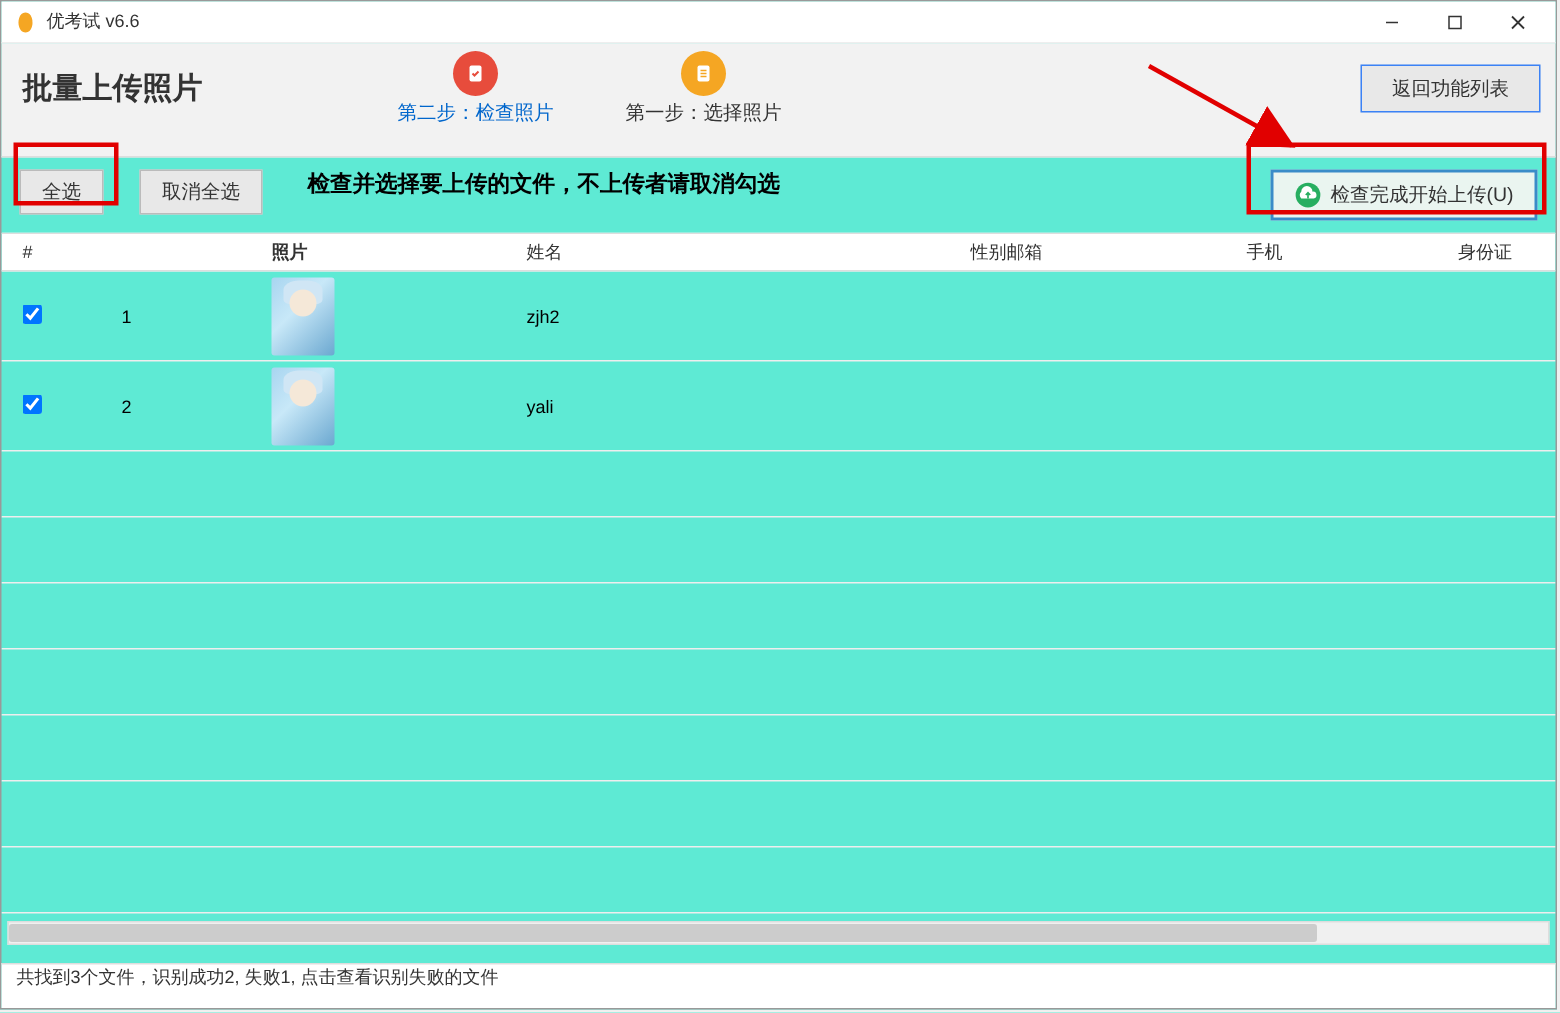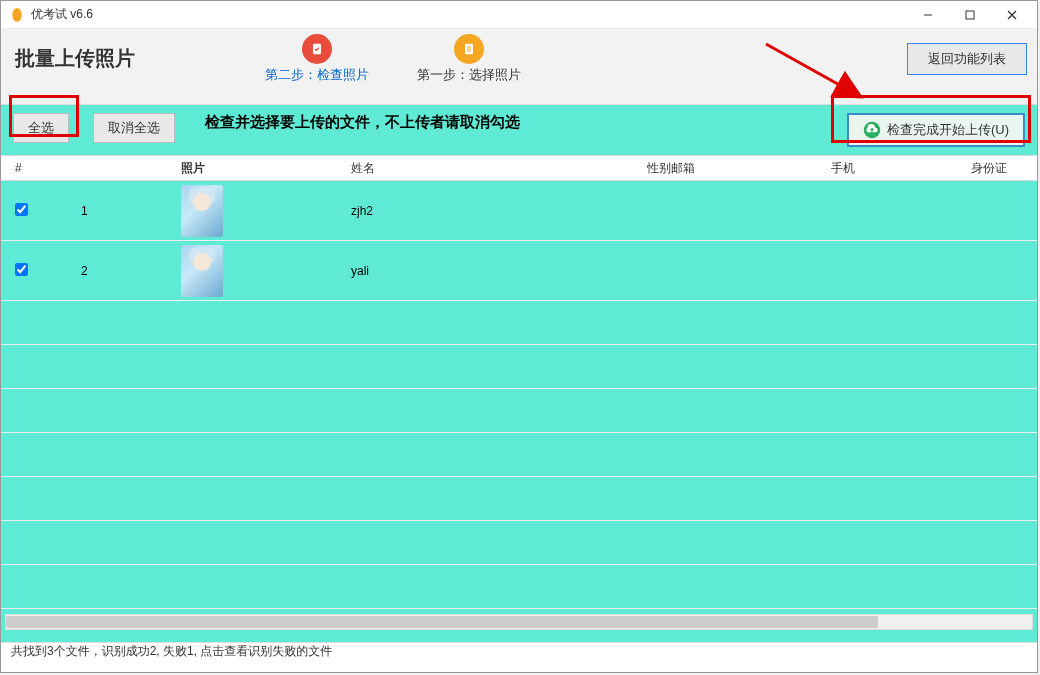--- a/index.html
+++ b/index.html
@@ -137,21 +137,21 @@
       font-size: 12px;
       color: #333;
     }
     .col-check { width: 80px; padding-left: 14px; }
     .col-num { width: 100px; }
     .col-photo { width: 170px; font-weight: bold; }
     .col-name { width: 160px; }
     .col-gender { width: 160px; text-align: right; }
     .col-email { width: 160px; }
     .col-phone { width: 140px; }
-    .col-id { flex: 1; padding-right: 12px; }
+    .col-id { flex: 1; text-align: right; padding-right: 29px; }
     .table-body { }
     .row {
       display: flex;
       align-items: center;
       height: 60px;
       border-bottom: 1px solid #eee;
       font-size: 12px;
     }
     .row .col-check input { margin-left: 0; }
     .photo-thumb {

